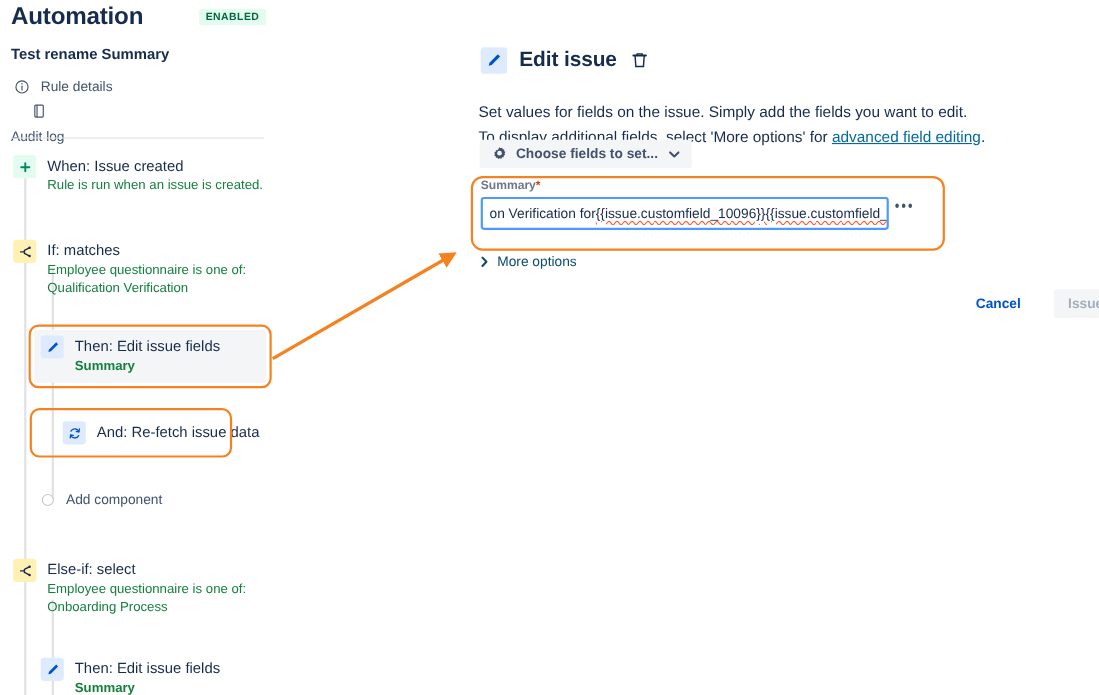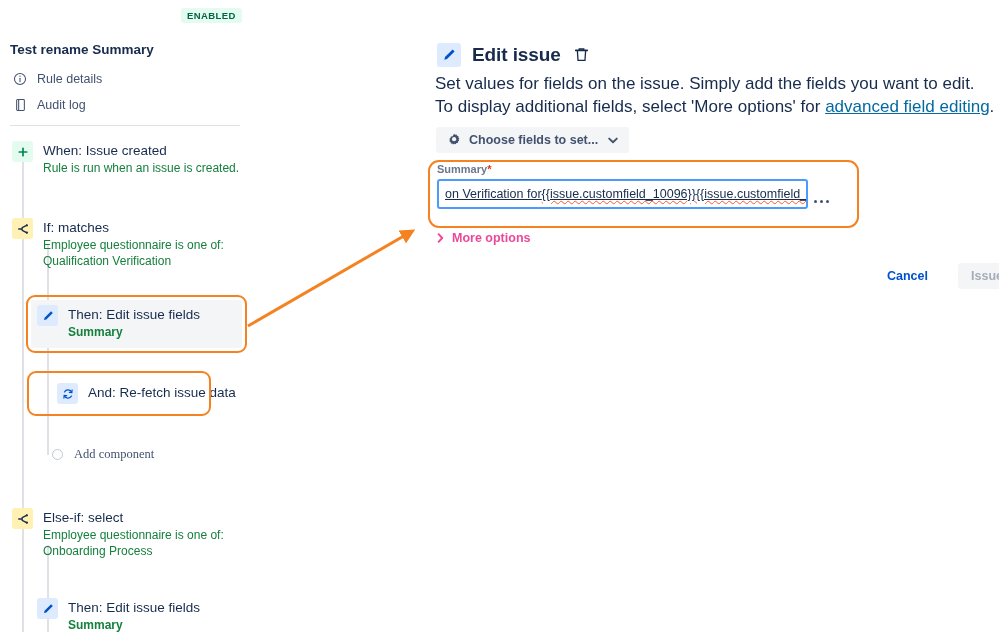--- a/index.html
+++ b/index.html
@@ -56,21 +56,21 @@
     position: absolute;
     left: 10px;
     height: 22px;
     display: flex;
     align-items: center;
     gap: 10px;
     font-size: 12.5px;
     color: #42526E;
   }
   #nav-rule-details { top: 68px; }
-  #nav-audit-log { top: 94px; }
+  #nav-audit-log { top: 94px; flex-direction: column; }
   .nav-ico {
     width: 14px; height: 14px;
     display: inline-flex;
     align-items: center; justify-content: center;
     color: #42526E;
     flex: 0 0 auto;
     margin-left: 3px;
   }
   .nav-label { line-height: 1; }
 
@@ -129,27 +129,26 @@
   .node-sub-strong { font-weight: bold; }
 
   .action-chip {
     position: absolute;
     background: #F4F5F7;
     border-radius: 3px;
   }
 
   #add-component {
     position: absolute;
-    left: 52px; top: 447px;
+    left: 38px; top: 447px;
     display: flex;
     align-items: center;
     gap: 11px;
     font-size: 12.5px;
     color: #42526E;
-    font-family: Liberation Serif, serif;
   }
   #add-component-dot {
     width: 11px; height: 11px;
     border: 1.4px solid #C1C7D0;
     border-radius: 50%;
     background: #fff;
     flex: 0 0 auto;
   }
 
   
@@ -181,23 +180,24 @@
   }
   #delete-icon {
     color: #172B4D;
     display: flex; align-items: center;
     margin-left: 2px;
   }
 
   .panel-p {
     position: absolute;
     left: 15px;
-    font-size: 17px;
+    font-size: 14px;
     color: #172B4D;
     line-height: 16px;
+    margin-top: 17px;
   }
   #panel-desc1 { top: 76px; }
   #panel-desc2 { top: 99px; }
   .link { color: #0369a1; }
 
   #choose-fields {
     position: absolute;
     left: 16px; top: 127px;
     height: 26px;
     background: #F4F5F7;
@@ -223,23 +223,22 @@
   #summary-label {
     font-size: 11px;
     font-weight: bold;
     color: #6B778C;
     margin-bottom: 4px;
   }
   #summary-required { color: #DE350B; font-weight: bold; }
 
   #summary-input-row {
     display: flex;
-    align-items: flex-end;
+    align-items: flex-start;
     gap: 4px;
-    text-decoration: underline;
   }
   #summary-input {
     width: 388px; height: 30px;
     border: 2px solid #4C9AFF;
     border-radius: 3px;
     background: #fff;
     padding: 0 6px;
     font-family: "Liberation Sans", sans-serif;
     font-size: 12.5px;
     color: #172B4D;
@@ -276,22 +275,22 @@
     background: #42526E;
   }
 
   #more-options {
     position: absolute;
     left: 17px; top: 231px;
     display: flex;
     align-items: center;
     gap: 8px;
     font-size: 12.5px;
-    font-weight: bold;
-    color: #ec4899;
+    font-weight: normal;
+    color: #0c4a6e;
     cursor: pointer;
   }
   #more-options-chevron { display: flex; align-items: center; }
 
   #footer-actions {
     position: absolute;
     left: 460px; top: 263px;
     display: flex;
     align-items: center;
     gap: 23px;
@@ -332,20 +331,21 @@
   }
   #hl-then-edit { left: 26px; top: 295px; width: 221px; height: 58px; }
   #hl-refetch   { left: 27px; top: 371px; width: 184px; height: 45px; }
   #hl-summary   { left: 428px; top: 160px; width: 431px; height: 68px; border-radius: 11px; }
 </style>
 </head>
 <body>
 
 <div id="left-panel">
 
+  <div id="app-title">Automation</div>
   <div id="enabled-badge">ENABLED</div>
   <div id="rule-name">Test rename Summary</div>
 
   <div class="nav-row" id="nav-rule-details">
     <span class="nav-ico">
       <svg width="14" height="14" viewBox="0 0 16 16" fill="none" stroke="currentColor" stroke-width="1.2">
         <circle cx="8" cy="8" r="6.3"></circle>
         <line x1="8" y1="7.2" x2="8" y2="11.2" stroke-linecap="round"></line>
         <circle cx="8" cy="4.8" r="0.75" fill="currentColor" stroke="none"></circle>
       </svg>

